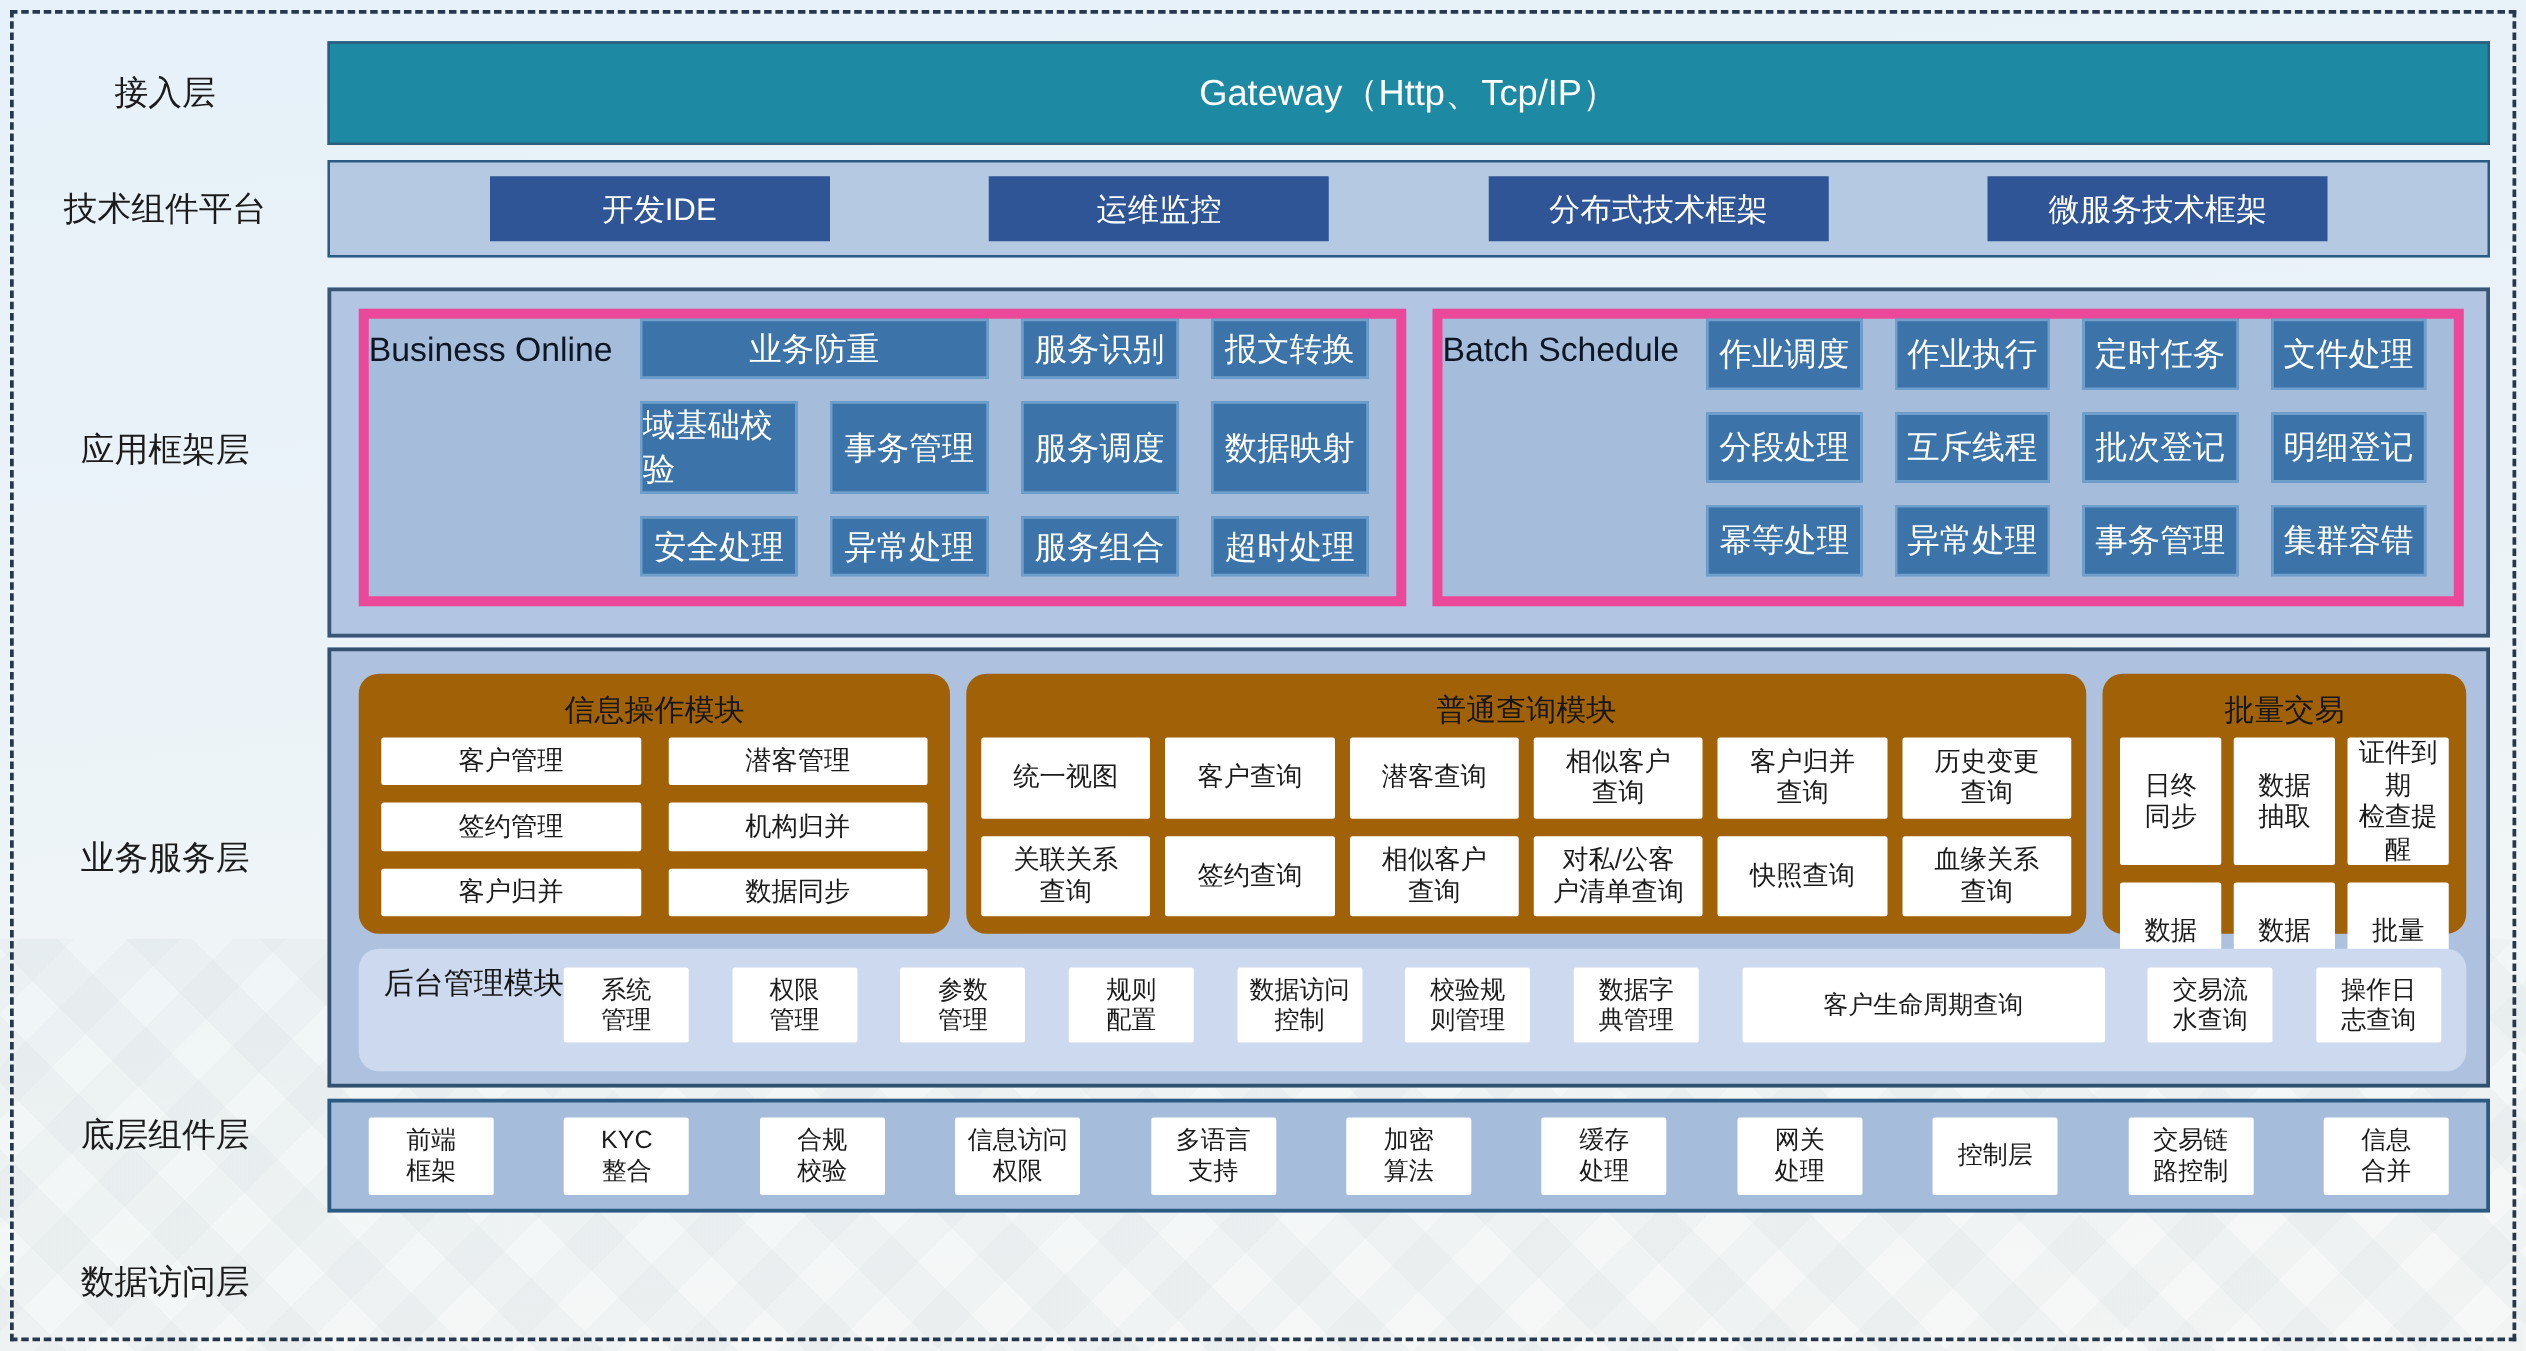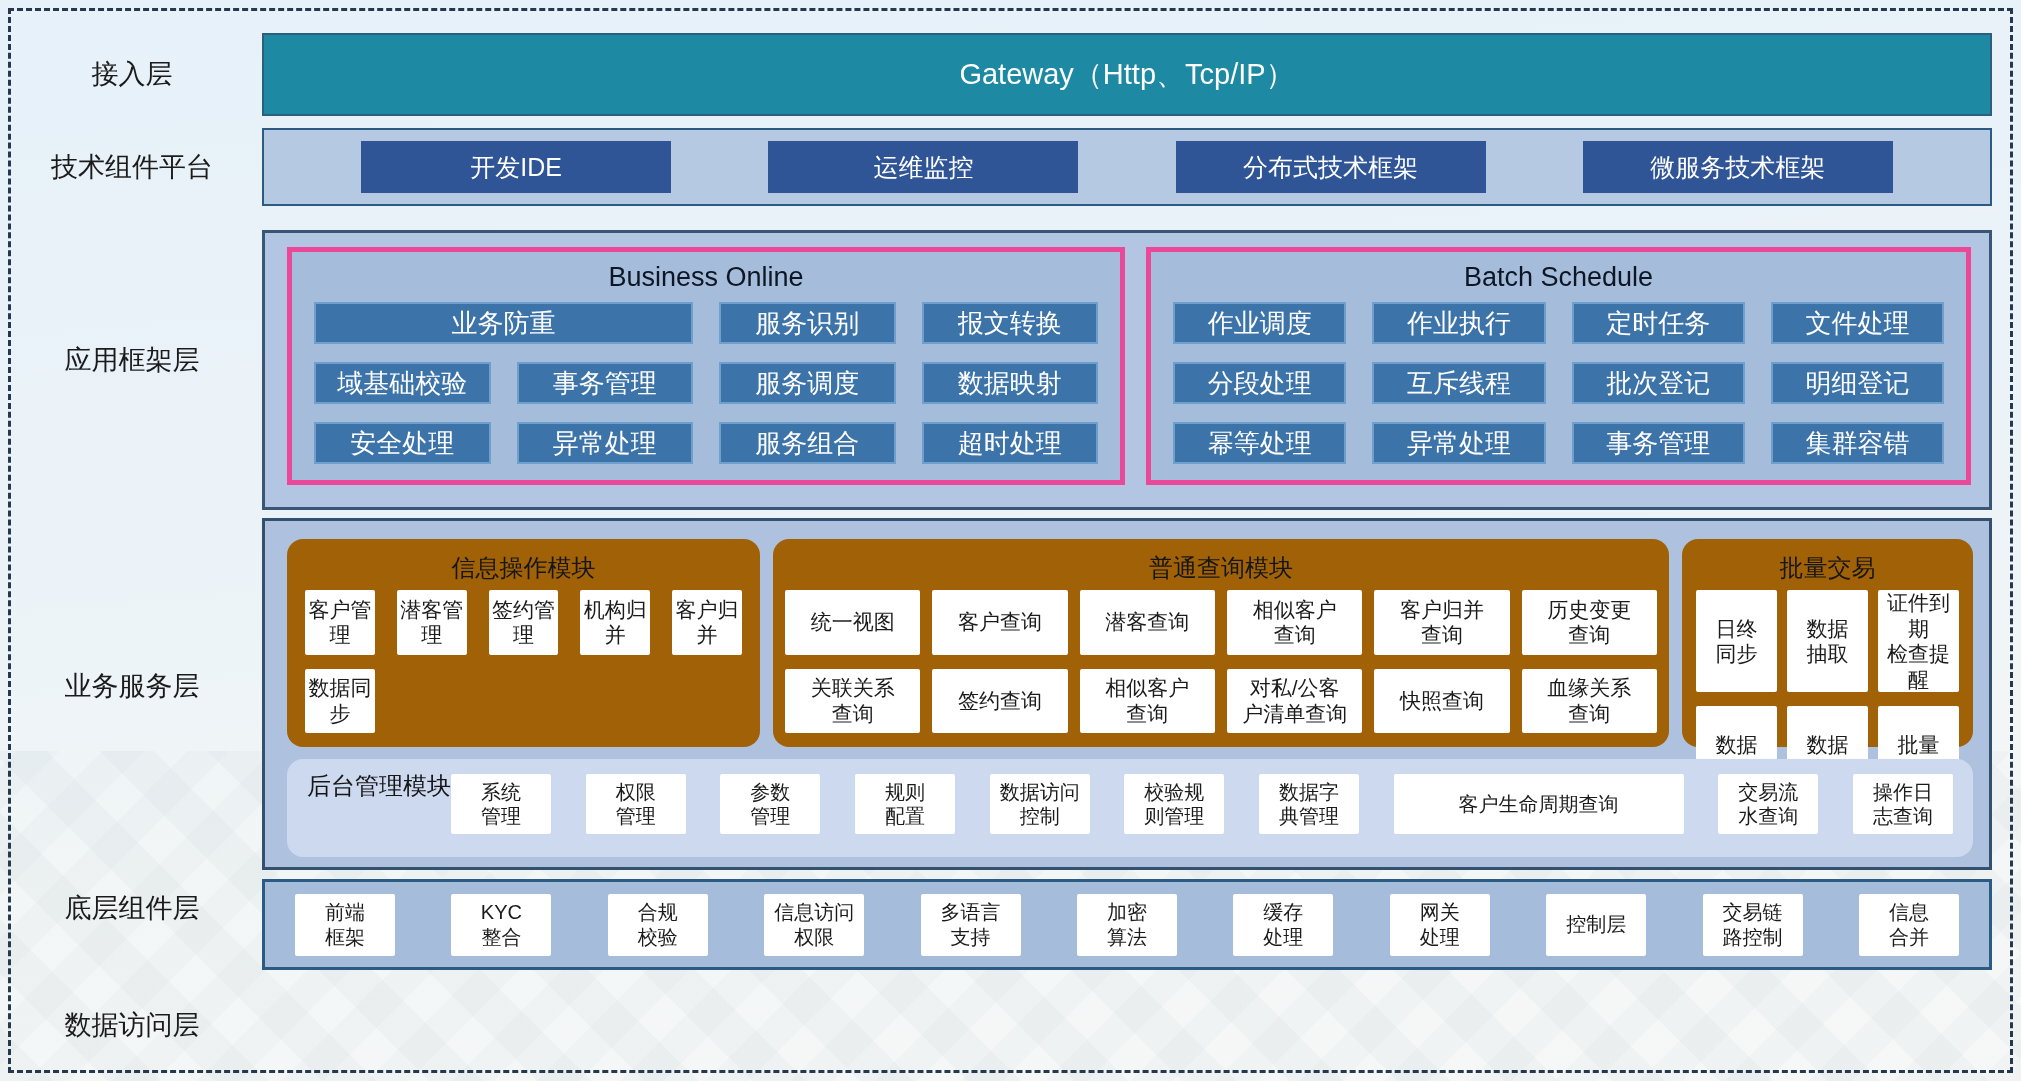--- a/index.html
+++ b/index.html
@@ -31,49 +31,49 @@
     display:flex;align-items:center;justify-content:center;font-size:29px;
   }
   #gateway-bar{top:33px;height:83px;}
   #data-band{top:984px;height:82px;}
 
   #tech-band{
     top:128px;height:78px;background:#b6c9e2;border:2px solid #2b5a83;
     display:flex;align-items:center;justify-content:space-evenly;
   }
   .tech-btn{
-    width:310px;height:52px;background:#2f5597;color:#fff;
+    width:272px;height:52px;background:#2f5597;color:#fff;
     display:flex;align-items:center;justify-content:center;font-size:25px;
   }
 
   #appframe-band{
     top:230px;height:280px;background:#b2c5e2;border:3px solid #3a5676;
     display:flex;gap:21px;padding:14px 18px 22px 22px;
   }
-  .frame-box{background:#a6bcdb;border:5px solid #ec4899;display:flex;flex-direction:column;box-sizing:border-box;}
+  .frame-box{background:#a6bcdb;border:8px solid #ec4899;display:flex;box-sizing:border-box;}
   #bo-box{flex:0 0 838px;}
   #bs-box{flex:1;}
   .frame-title{text-align:center;font-size:27px;color:#0c1624;padding:10px 0 9px;}
   .frame-grid{flex:1;display:grid;grid-template-columns:repeat(4,1fr);grid-auto-rows:1fr;gap:18px 26px;padding:0 22px 16px;}
   .steel-btn{
     background:#3c73a9;border:2px solid #6fa0cd;color:#fff;
     display:flex;align-items:center;justify-content:center;font-size:26px;
   }
   #bo-grid > :first-child{grid-column:span 2;}
 
   #busi-band{
     top:518px;height:352px;background:#aec2e0;border:3px solid #33506e;
     display:flex;flex-direction:column;padding:18px 16px 10px 22px;
   }
   .busi-top{display:flex;gap:13px;height:208px;}
   .round-box{background:#a16207;border-radius:16px;display:flex;flex-direction:column;padding:6px 18px 14px;box-sizing:border-box;}
   .round-title{text-align:center;font-size:24px;color:#161616;padding:7px 0 6px;}
   .round-grid{flex:1;display:grid;grid-auto-rows:1fr;gap:14px 22px;}
   #info-box{flex:0 0 473px;}
-  #info-grid{grid-template-columns:repeat(5,1fr);}
+  #info-grid{grid-template-columns:repeat(2,1fr);}
   #query-box{flex:0 0 896px;padding:6px 12px 14px;}
   #query-grid{grid-template-columns:repeat(6,1fr);gap:14px 12px;}
   #batch-box{flex:1;padding:6px 14px 14px;}
   #batch-grid{grid-template-columns:repeat(3,1fr);gap:14px 10px;}
   .btn-white{
     background:#ffffff;color:#1b1b1b;border-radius:2px;
     display:flex;align-items:center;justify-content:center;
     text-align:center;font-size:21px;line-height:1.22;white-space:pre-line;
   }
   #admin-box{margin-top:12px;flex:1;background:#ccd9ef;border-radius:16px;display:flex;flex-direction:row;padding:4px 20px 12px;}

